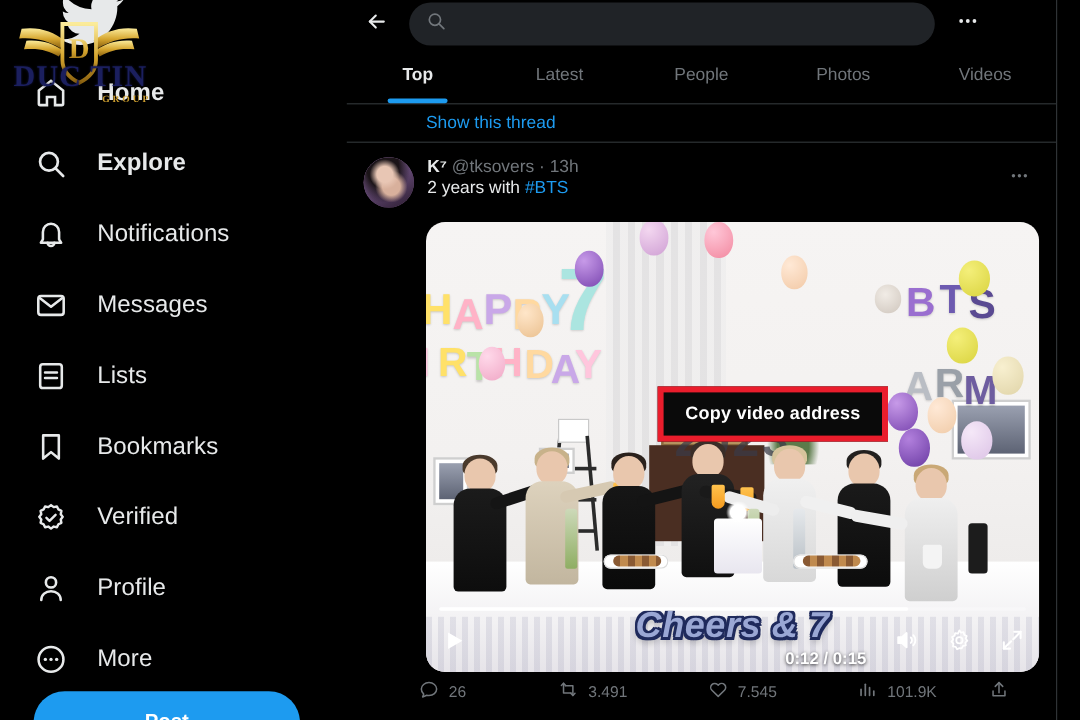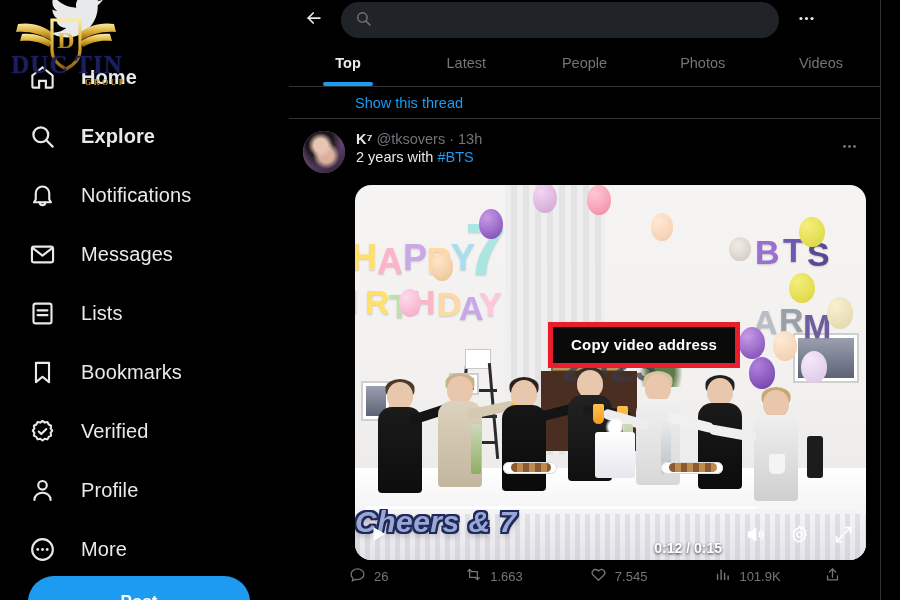--- a/index.html
+++ b/index.html
@@ -140,21 +140,21 @@
     background:#fff; box-shadow:inset 0 0 0 1px #dcdcdc; }
   .food { position:absolute; bottom:88px; height:9px; border-radius:5px;
     background:repeating-linear-gradient(90deg,#8a5a33 0 6px,#c08a4e 6px 12px); }
   .bottle { position:absolute; bottom:86px; width:10px; height:50px; border-radius:3px 3px 2px 2px;
     background:linear-gradient(180deg,#cdd9b9,#8fae63); }
   .cam { position:absolute; left:452px; bottom:82px; width:16px; height:42px;
     background:#1c1c1c; border-radius:3px; }
   .cup { position:absolute; left:414px; bottom:86px; width:16px; height:20px;
     background:#f4f4f4; border-radius:2px 2px 5px 5px; }
 
-  .vid-title { position:absolute; left:0; right:0; top:320px; 
+  .vid-title { position:absolute; left:0; right:0; top:320px; text-align:center;
     font-family:"Liberation Sans", sans-serif; font-size:30px; font-weight:bold; font-style:italic;
     color:#9aa7d4; letter-spacing:.5px;
     text-shadow:-2px 0 #1f2a5c, 0 -2px #1f2a5c, 2px 0 #1f2a5c, 0 2px #1f2a5c,
                 -2px -2px #1f2a5c, 2px 2px #1f2a5c, -2px 2px #1f2a5c, 2px -2px #1f2a5c,
                 0 4px 6px rgba(0,0,0,.35); }
   .year { position:absolute; left:0; right:0; top:160px; text-align:center;
     font-size:40px; font-weight:bold; color:#3a3a46; opacity:.72; letter-spacing:2px; }
 
   
   .ctx { position:absolute; left:193px; top:137px; background:#0a0a0a;
@@ -596,21 +596,21 @@
       </div>
       <div class="act">
         <span>
           <svg viewBox="0 0 24 24" fill="none" stroke="#71767b" stroke-width="1.8" stroke-linecap="round" stroke-linejoin="round">
               <path d="M6.5 4.8v11.4h9"></path>
               <path d="m4 7.4 2.5-2.6 2.5 2.6"></path>
               <path d="M17.5 19.2V7.8h-9"></path>
               <path d="m20 16.6-2.5 2.6-2.5-2.6"></path>
             </svg>
         </span>
-        <span>1.663</span>
+        <span>3.491</span>
       </div>
       <div class="act">
         <span>
           <svg viewBox="0 0 24 24" fill="none" stroke="#71767b" stroke-width="1.8" stroke-linejoin="round">
               <path d="M12 20.2 4.6 13a4.7 4.7 0 0 1 6.6-6.7l.8.8.8-.8A4.7 4.7 0 0 1 19.4 13z"></path>
             </svg>
         </span>
         <span>7.545</span>
       </div>
       <div class="act">

